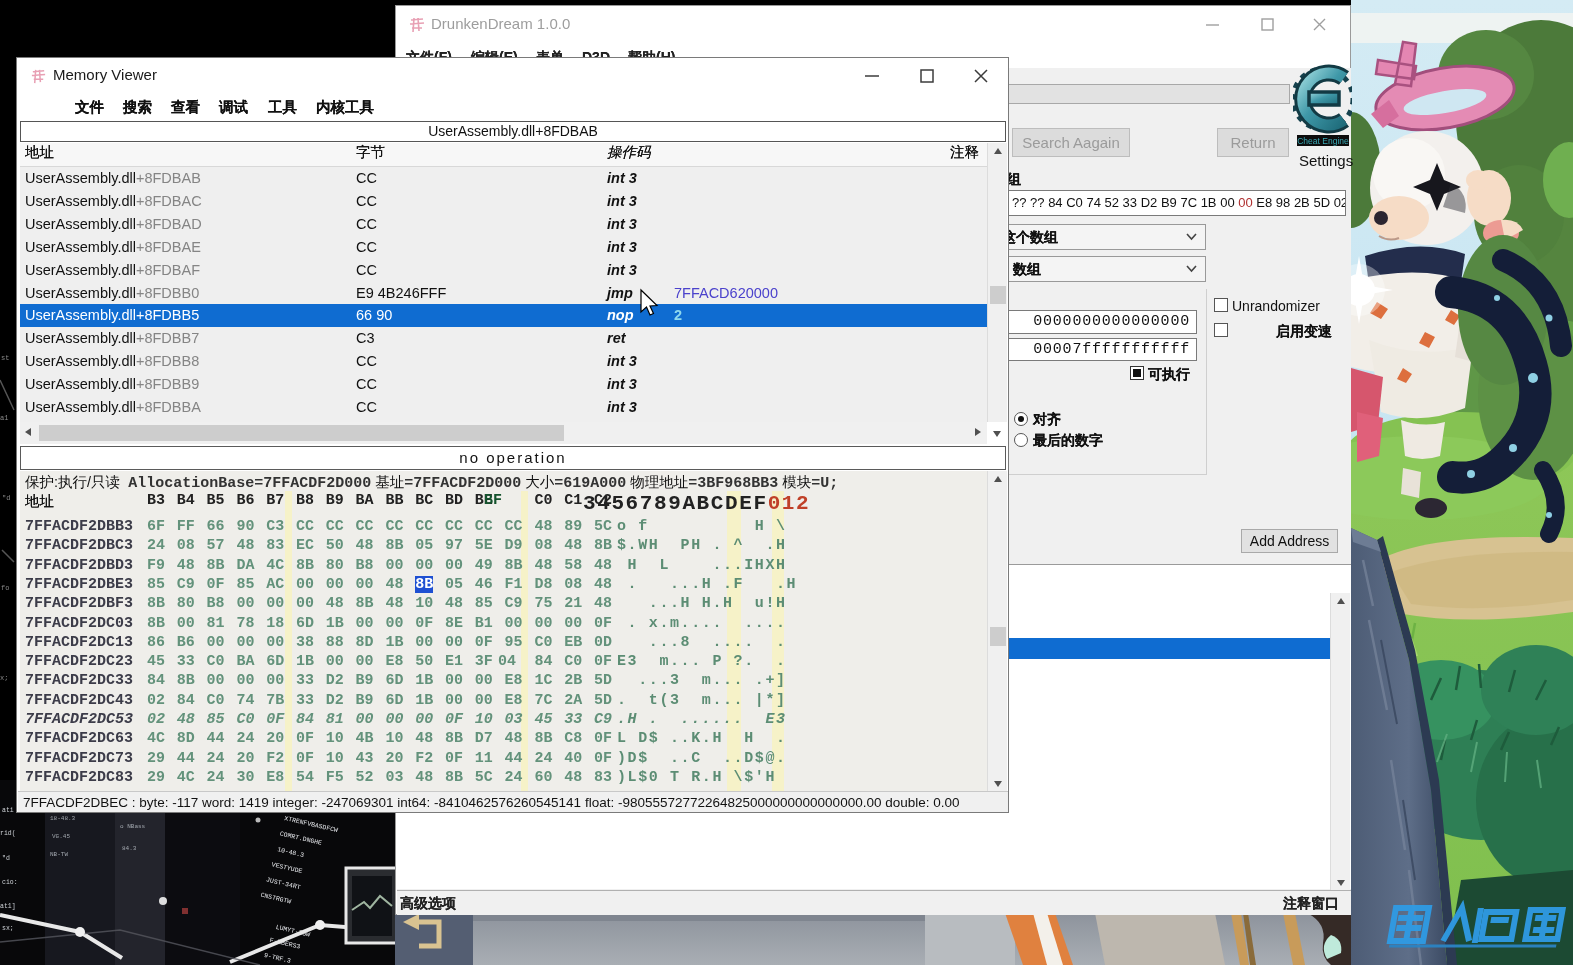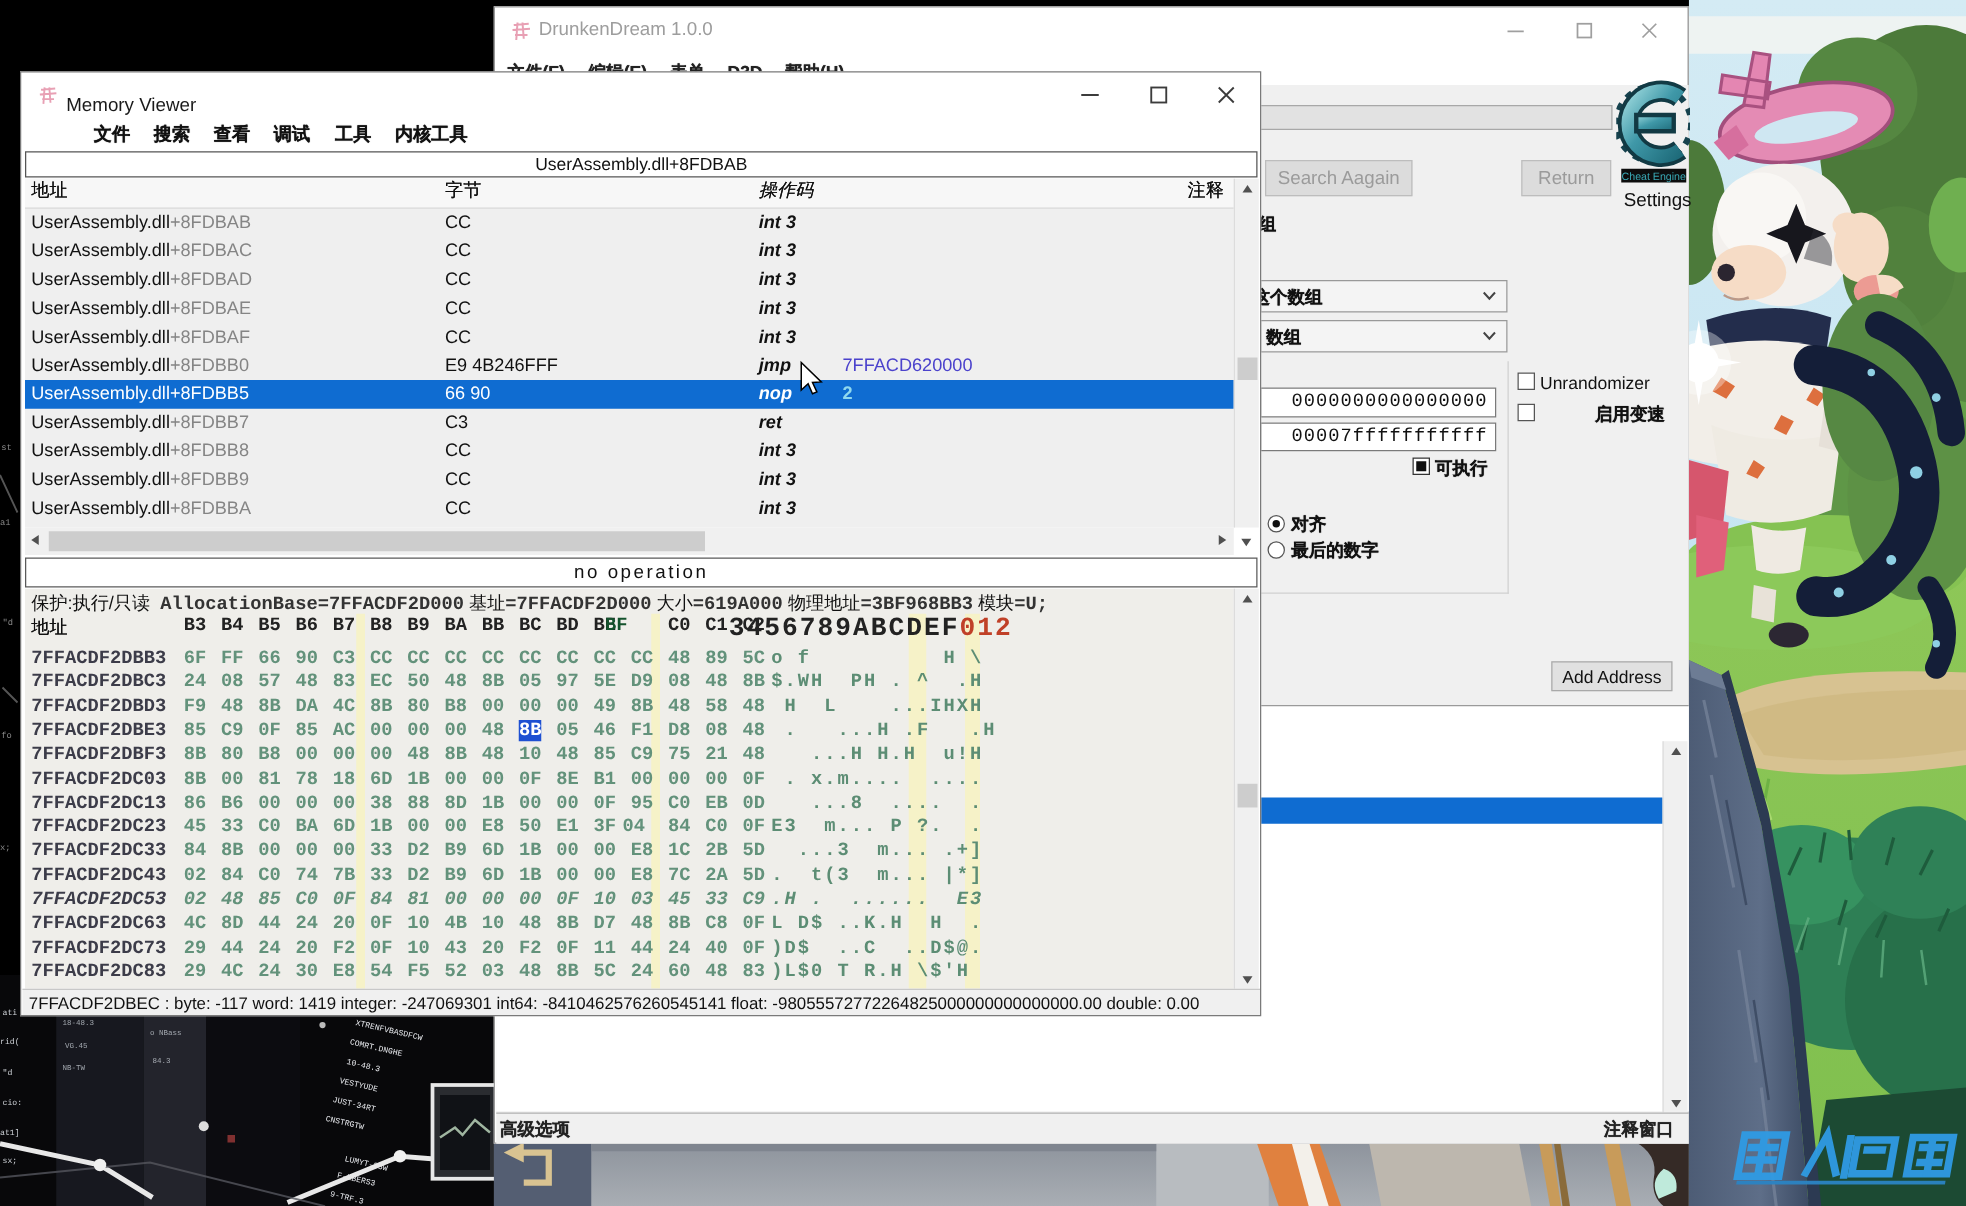--- a/index.html
+++ b/index.html
@@ -18,21 +18,21 @@
 .inp{position:absolute;background:#fff;border:1px solid #7a7a7a;color:#111;}
 .combo{position:absolute;background:#f4f4f4;border:1px solid #999;font-size:14px;color:#111;}
 .cb{position:absolute;width:14px;height:14px;background:#fff;border:1px solid #555;}
 .rad{position:absolute;width:14px;height:14px;background:#fff;border:1px solid #555;border-radius:50%;}
 .lbl{position:absolute;font-size:14px;color:#111;white-space:nowrap;}
 #dd-list{left:1px;top:558px;width:954px;height:325px;background:#fff;border-top:1px solid #9a9a9a;}
 #dd-blue{left:8px;top:73px;width:926px;height:21px;background:#0f6cd1;}
 #dd-strip{left:1px;top:884px;width:954px;height:25px;background:#f0f0f0;border-top:1px solid #b0b0b0;font-size:14px;color:#222;}
 
 #mv{left:16px;top:57px;width:993px;height:756px;background:#fff;border:1px solid #7a7a7a;}
-#mv .title{left:36px;top:18px;font-size:15px;color:#1a1a1a;}
+#mv .title{left:36px;top:8px;font-size:15px;color:#1a1a1a;}
 #mv-menu{left:0;top:36px;width:100%;height:24px;font-size:14.5px;color:#111;}
 #mv-menu span{position:absolute;top:4px;text-shadow:0 0 .6px currentColor;font-weight:bold;margin-left:44px;}
 #mv-addrbar{left:3px;top:63px;width:986px;height:21px;background:#fff;border:1px solid #555;
   font-size:14px;color:#111;text-align:center;line-height:19px;}
 #mv-tbl{left:3px;top:85px;width:967px;height:279px;background:#efefef;font-size:14.5px;color:#111;}
 #mv-tbl .hdr{position:absolute;left:0;top:0;width:100%;height:24px;background:#f7f7f7;border-bottom:1px solid #d8d8d8;}
 .trow{position:absolute;left:0;width:100%;height:23px;line-height:23px;white-space:nowrap;}
 .c1{position:absolute;left:5px;}.c2{position:absolute;left:336px;}.c3{position:absolute;left:587px;font-weight:bold;font-style:italic;}
 .c4{position:absolute;left:654px;}.c5{position:absolute;left:930px;}
 .gray{color:#858585;}
@@ -316,20 +316,23 @@
         </defs>
       <circle cx="30" cy="36" r="30" stroke="#16424e" stroke-width="5" fill="none" stroke-dasharray="5.5,6.2"></circle>
       <path d="M51 15 A 26 26 0 1 0 51 57" stroke="#123a44" stroke-width="17" fill="none"></path>
       <path d="M51 15 A 26 26 0 1 0 51 57" stroke="url(#ceg)" stroke-width="11" fill="none"></path>
       <path d="M16 29 h30 v13 h-30 Z" fill="url(#ceg)" stroke="#123a44" stroke-width="3.5"></path>
       <rect x="4" y="72" width="52" height="11" fill="#0d0d0d"></rect>
       <text x="30" y="81" font-size="8.5" fill="#39a8b4" text-anchor="middle" font-family="Liberation Sans, sans-serif">Cheat Engine</text>
     </svg>
     <div class="lbl" style="left:903px;top:146px;font-size:15px;">Settings</div>
     <div class="lbl cn" style="left:611px;top:165px;">组</div>
+    <div class="inp" style="left:612px;top:184px;width:338px;height:26px;font-size:13px;line-height:24px;white-space:nowrap;overflow:hidden;">
+      <span style="position:absolute;left:3px;">?? ?? 84 C0 74 52 33 D2 B9 7C 1B 00 <span style="color:#b03030">00</span> E8 98 2B 5D 02</span>
+      </div>
     <div class="combo" style="left:612px;top:218px;width:198px;height:26px;line-height:24px;">
       <span class="cn" style="margin-left:-7px;">这个数组</span>
       <svg style="position:absolute;right:8px;top:8px" width="11" height="8" viewBox="0 0 11 8">
           <path d="M1 1 L5.5 6 L10 1" stroke="#444" stroke-width="1.6" fill="none"></path>
         </svg></div>
     <div class="combo" style="left:612px;top:250px;width:198px;height:26px;line-height:24px;">
       <span class="cn" style="margin-left:4px;">数组</span>
       <svg style="position:absolute;right:8px;top:8px" width="11" height="8" viewBox="0 0 11 8">
           <path d="M1 1 L5.5 6 L10 1" stroke="#444" stroke-width="1.6" fill="none"></path>
         </svg></div>

